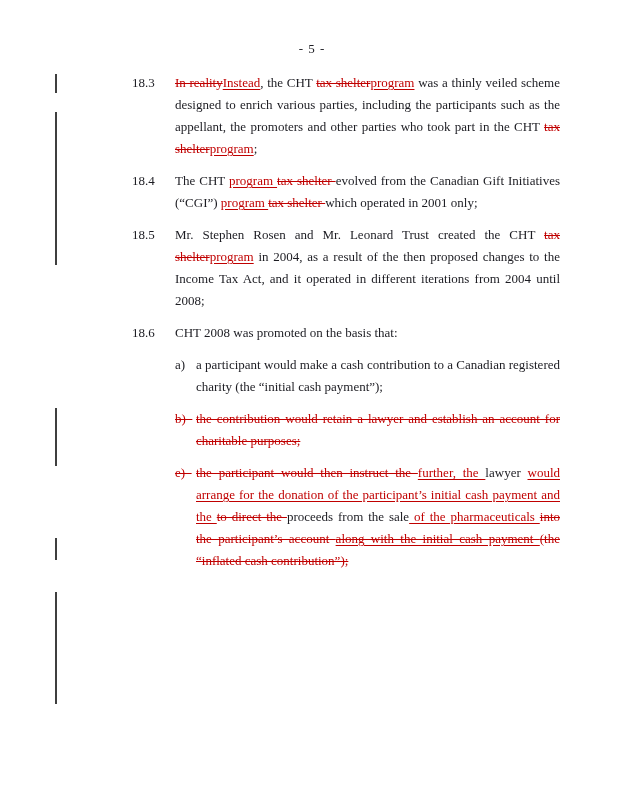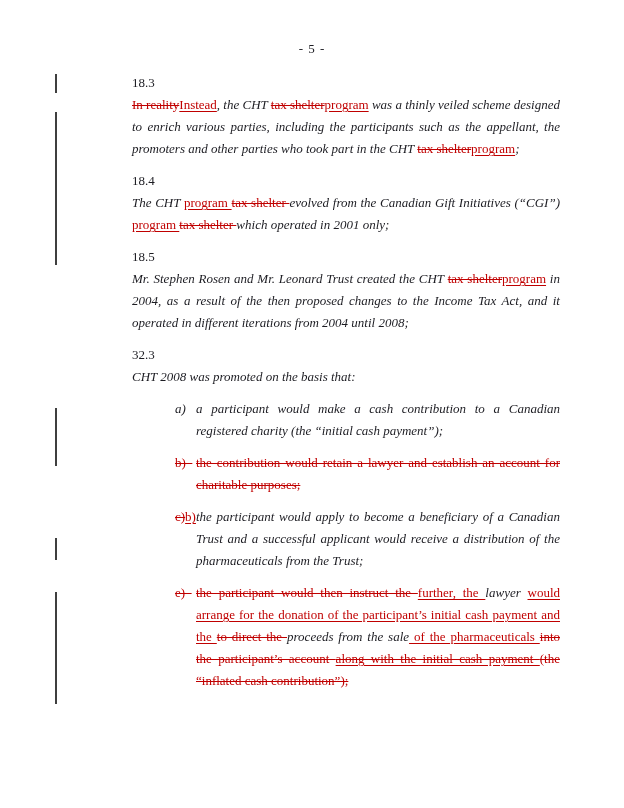--- a/index.html
+++ b/index.html
@@ -16,26 +16,26 @@
     font-size:13px;line-height:22px;
     color:var(--ink);
   }
   .page{
     position:relative;width:624px;height:808px;background:var(--paper);overflow:hidden;
   }
   .page-number{
     margin-top:38px;text-align:center;letter-spacing:1px;
   }
   .content{margin-top:12px;}
-  .para{display:flex;margin:0 64px 10px 132px;flex-direction:column;}
+  .para{display:flex;margin:0 64px 10px 132px;}
   .para .num{width:43px;flex:none;}
   .para .pbody{flex:1;text-align:justify;}
   .item{margin:0 64px 10px 175px;padding-left:21px;text-indent:-21px;text-align:justify;}
   .label-fixed{display:inline-block;width:21px;text-indent:0;white-space:nowrap;}
-  .seg-n{color:var(--ink);font-style:italic;}
+  .seg-n{color:var(--ink);}
   .seg-d{color:var(--red);text-decoration:line-through;text-decoration-thickness:1px;}
   .seg-i{color:var(--red);text-decoration:underline;text-underline-offset:2px;text-decoration-thickness:1px;}
   .seg-di{color:var(--red);text-decoration:underline line-through;text-underline-offset:2px;text-decoration-thickness:1px;}
   .change-bar{
     position:absolute;left:55px;width:2px;background:var(--bar);
   }
 </style>
 </head>
 <body>
 
@@ -60,27 +60,26 @@
       <div class="num">18.4</div>
       <div class="pbody"><span class="seg-n">The CHT </span><span class="seg-i">program </span><span class="seg-d">tax shelter </span><span class="seg-n">evolved from the Canadian Gift Initiatives (“CGI”) </span><span class="seg-i">program </span><span class="seg-d">tax shelter </span><span class="seg-n">which operated in 2001 only;</span></div>
     </div>
 
     <div class="para">
       <div class="num">18.5</div>
       <div class="pbody"><span class="seg-n">Mr. Stephen Rosen and Mr. Leonard Trust created the CHT </span><span class="seg-d">tax shelter</span><span class="seg-i">program</span><span class="seg-n"> in 2004, as a result of the then proposed changes to the Income Tax Act, and it operated in different iterations from 2004 until 2008;</span></div>
     </div>
 
     <div class="para">
-      <div class="num">32.3</div>
+      <div class="num">18.6</div>
       <div class="pbody"><span class="seg-n">CHT 2008 was promoted on the basis that:</span></div>
     </div>
 
     <div class="item"><span class="label-fixed"><span class="seg-n">a)</span></span><span><span class="seg-n">a participant would make a cash contribution to a Canadian registered charity (the “initial cash payment”);</span></span></div>
 
     <div class="item"><span class="label-fixed"><span class="seg-d">b)&nbsp;&nbsp;</span></span><span><span class="seg-d">the contribution would retain a lawyer and establish an account for charitable purposes;</span></span></div>
 
-    <div class="item"><span><span class="seg-d">c)</span><span class="seg-i">b)</span></span><span><span class="seg-n">the participant would apply to become a beneficiary of a Canadian Trust and a successful applicant would receive a distribution of the pharmaceuticals from the Trust;</span></span></div>
 
 
     <div class="item"><span class="label-fixed"><span class="seg-d">e)&nbsp;&nbsp;</span></span><span><span class="seg-d">the participant would then instruct the </span><span class="seg-i">further, the </span><span class="seg-n">lawyer </span><span class="seg-i">would arrange for the donation of the participant’s initial cash payment and the </span><span class="seg-d">to direct the </span><span class="seg-n">proceeds from the sale</span><span class="seg-i"> of the pharmaceuticals </span><span class="seg-d"> into the participant’s account </span><span class="seg-di">along with the initial cash payment </span><span class="seg-d">(the “inflated cash contribution”);</span></span></div>
 
   </div>
 </div>
 
 </body></html>

